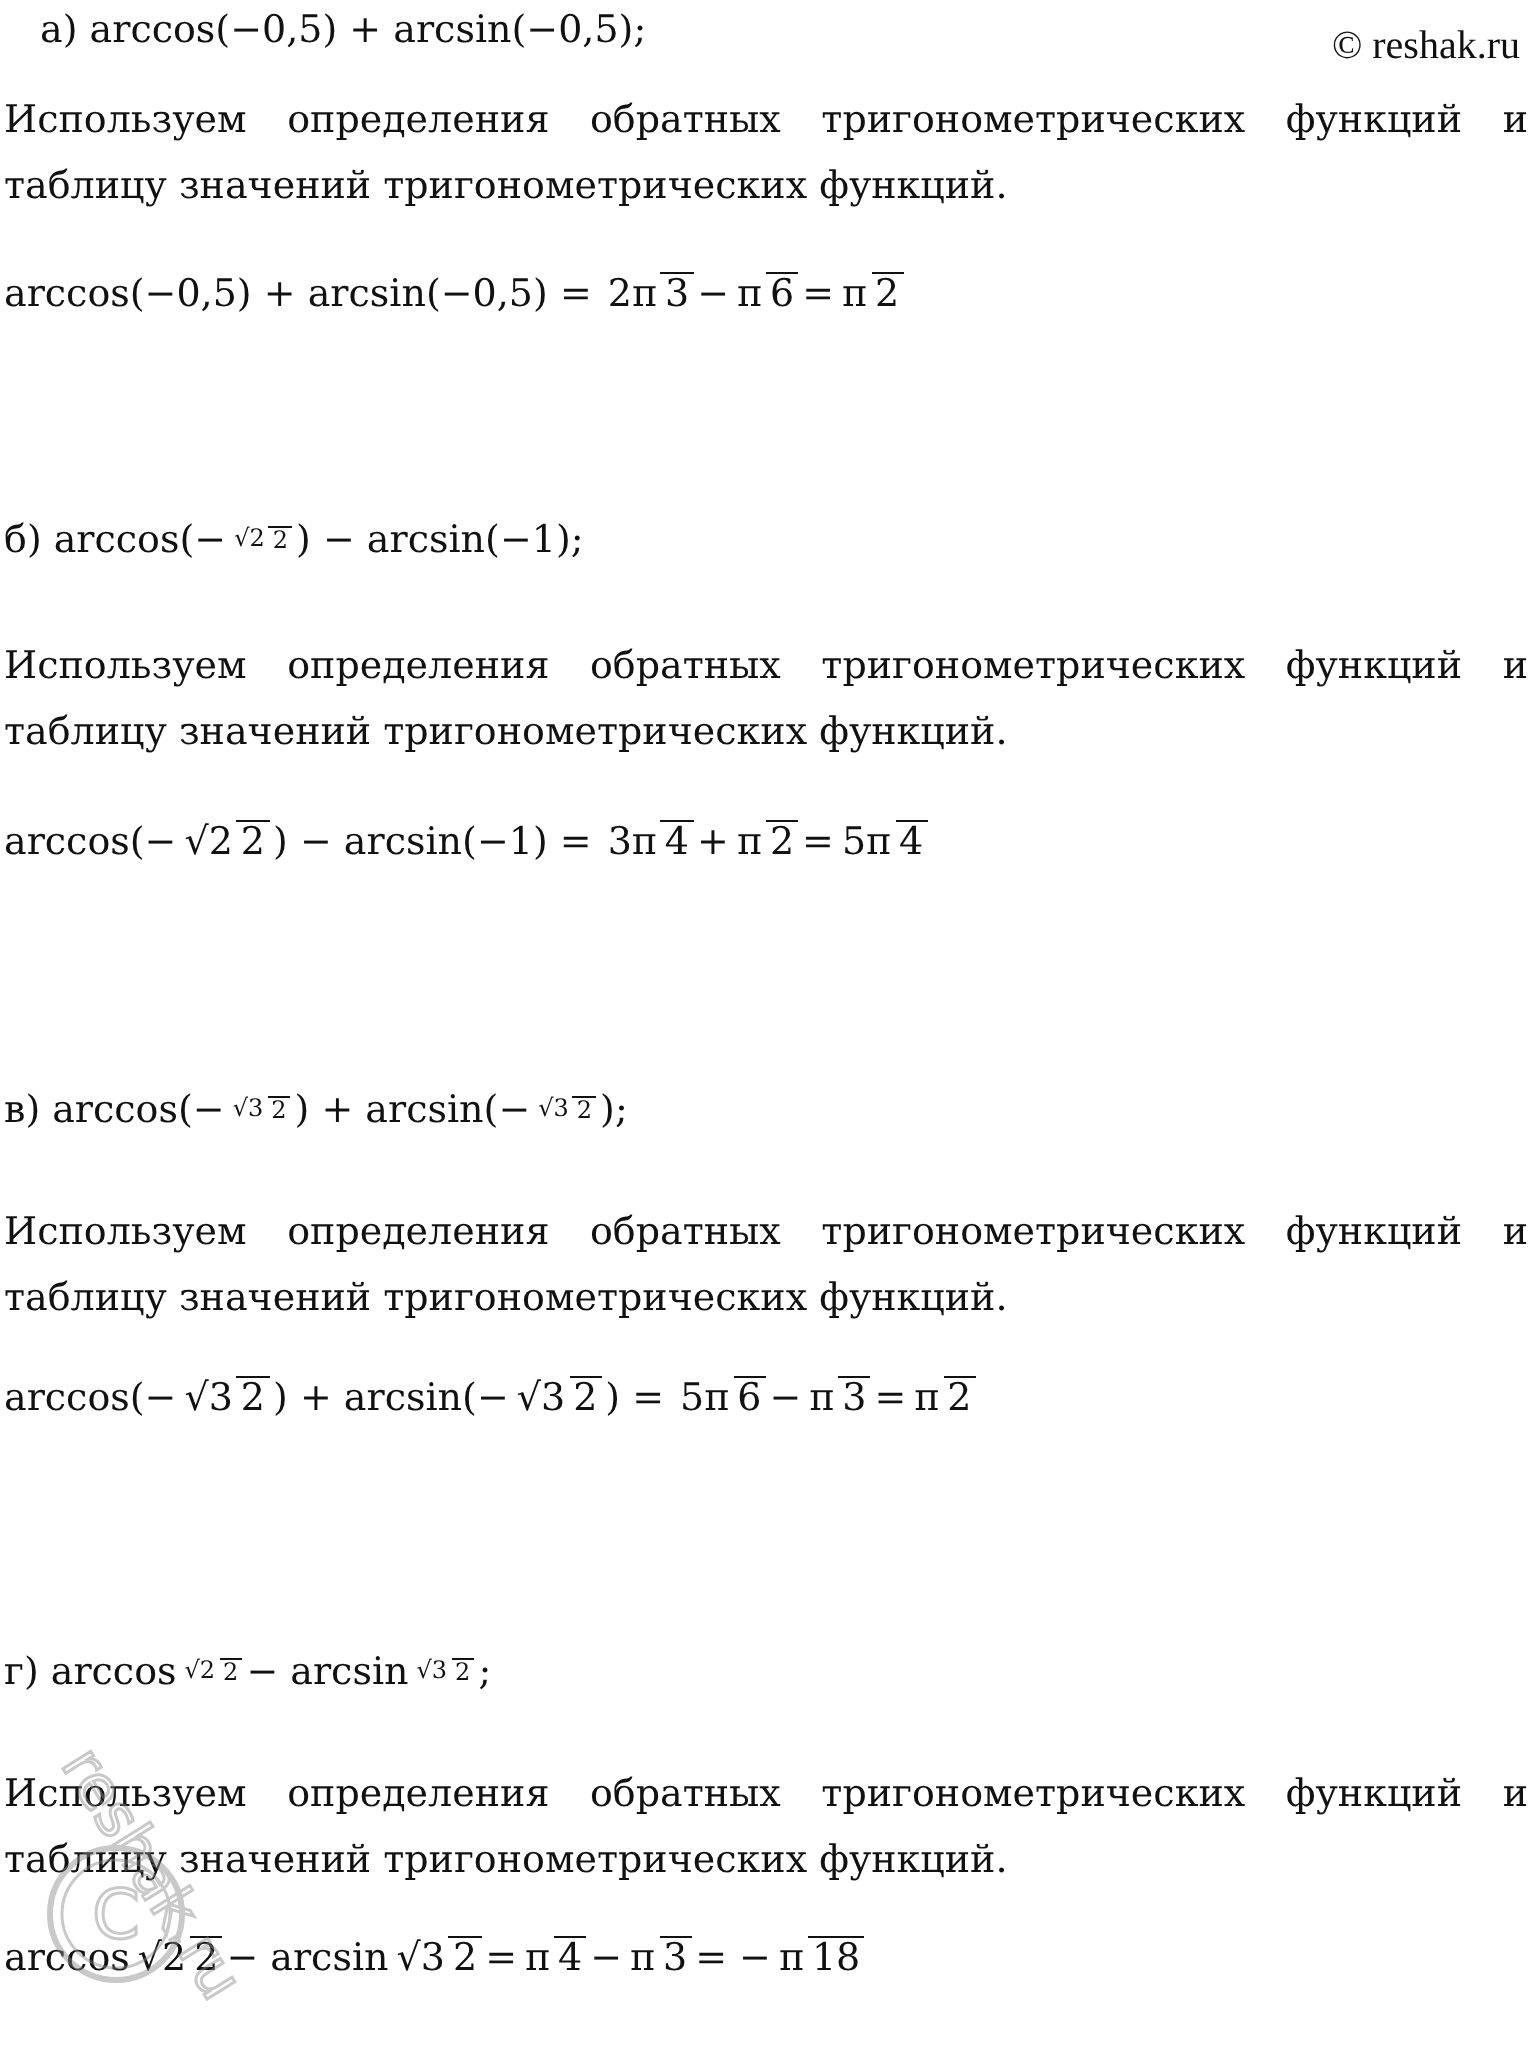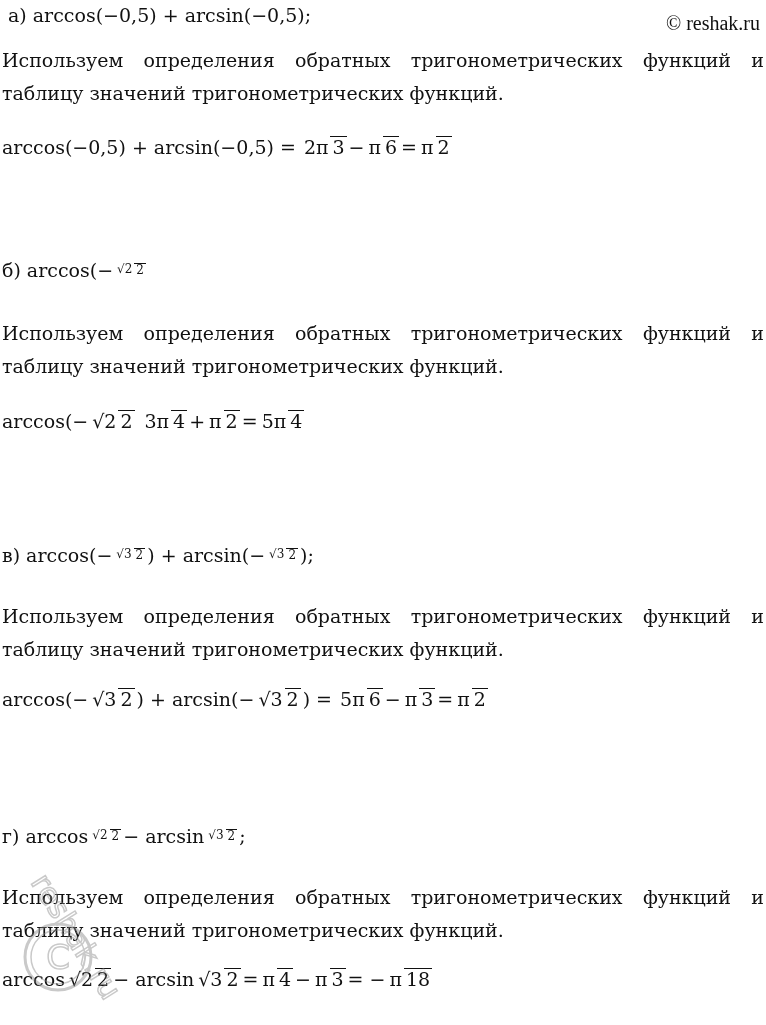--- a/index.html
+++ b/index.html
@@ -1,21 +1,21 @@
 <!DOCTYPE html>
 <html><head>
 <meta charset="utf-8">
 <style>
   html, body { margin: 0; padding: 0; background: #ffffff; }
   body {
     width: 766px; height: 1025px; position: relative; overflow: hidden;
     font-family: "DejaVu Serif", "Liberation Serif", serif;
     color: #111111;
   }
-  .line { position: absolute; left: 8px; white-space: nowrap; font-size: 19px; line-height: 22px; }
+  .line { position: absolute; left: 20px; white-space: nowrap; font-size: 19px; line-height: 22px; }
   .problem { font-size: 19px; }
   .para {
     position: absolute; left: 2px; width: 762px; font-size: 19px; line-height: 33px;
     text-align: justify; text-align-last: left;
   }
   .para .l1 { display: block; text-align: justify; text-align-last: justify; }
   .para .l2 { display: block; }
   .copyright {
     position: absolute; right: 6px; top: 12px; font-family: "Liberation Serif", serif;
     font-size: 20px; color: #111;
@@ -63,31 +63,33 @@
     </span>
 </div>
 
 <div class="eq" style="top:259px;">
   <span class="t" style="margin-right:6px;">б)</span>
   <span class="t">arccos(−</span>
   <span class="frac small">
       <span class="num">√2</span>
       <span class="den">2</span>
     </span>
+  <span class="t">) − arcsin(−1);</span>
 </div>
 <div class="para" style="top:317px;">
   <span class="l1">Используем определения обратных тригонометрических функций и</span>
   <span class="l2">таблицу значений тригонометрических функций.</span>
 </div>
 <div class="eq" style="top:410px;">
   <span class="t">arccos(−</span>
   <span class="frac">
       <span class="num">√2</span>
       <span class="den">2</span>
     </span>
+  <span class="t">) − arcsin(−1) =</span>
   <span class="frac" style="margin-left:6px;">
       <span class="num">3π</span>
       <span class="den">4</span>
     </span>
   <span class="t">+</span>
   <span class="frac">
       <span class="num">π</span>
       <span class="den">2</span>
     </span>
   <span class="t">=</span>

